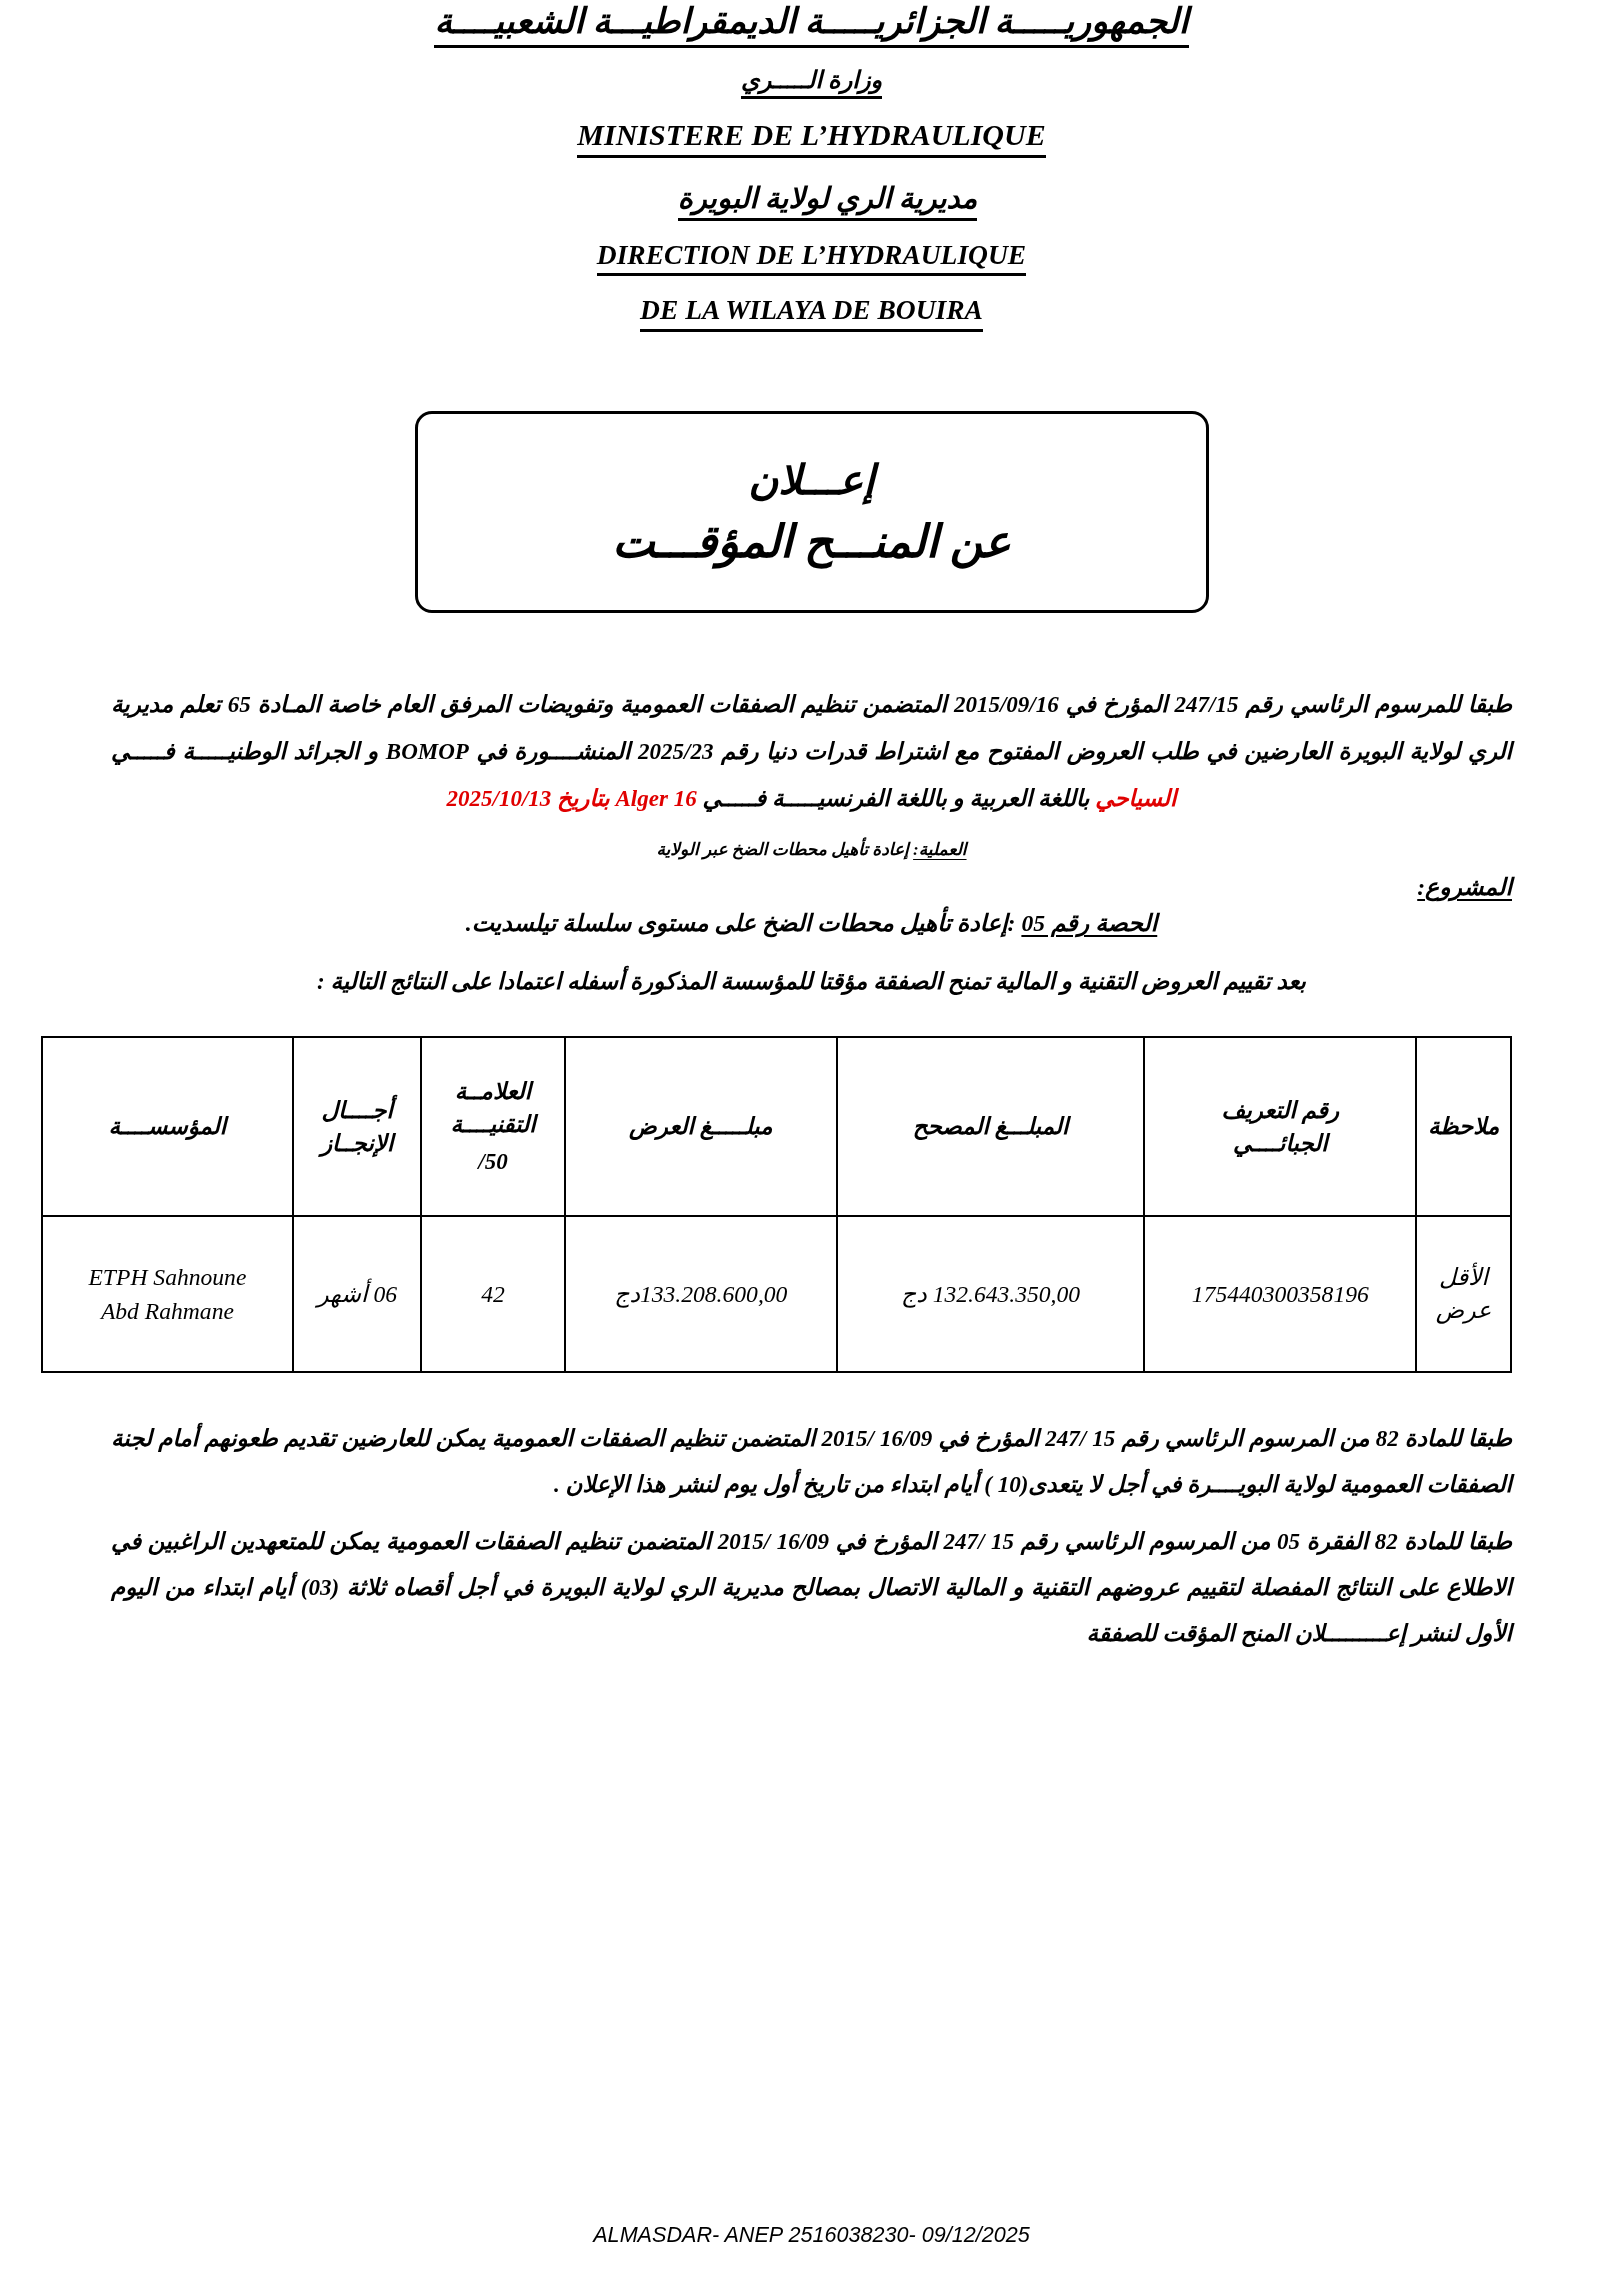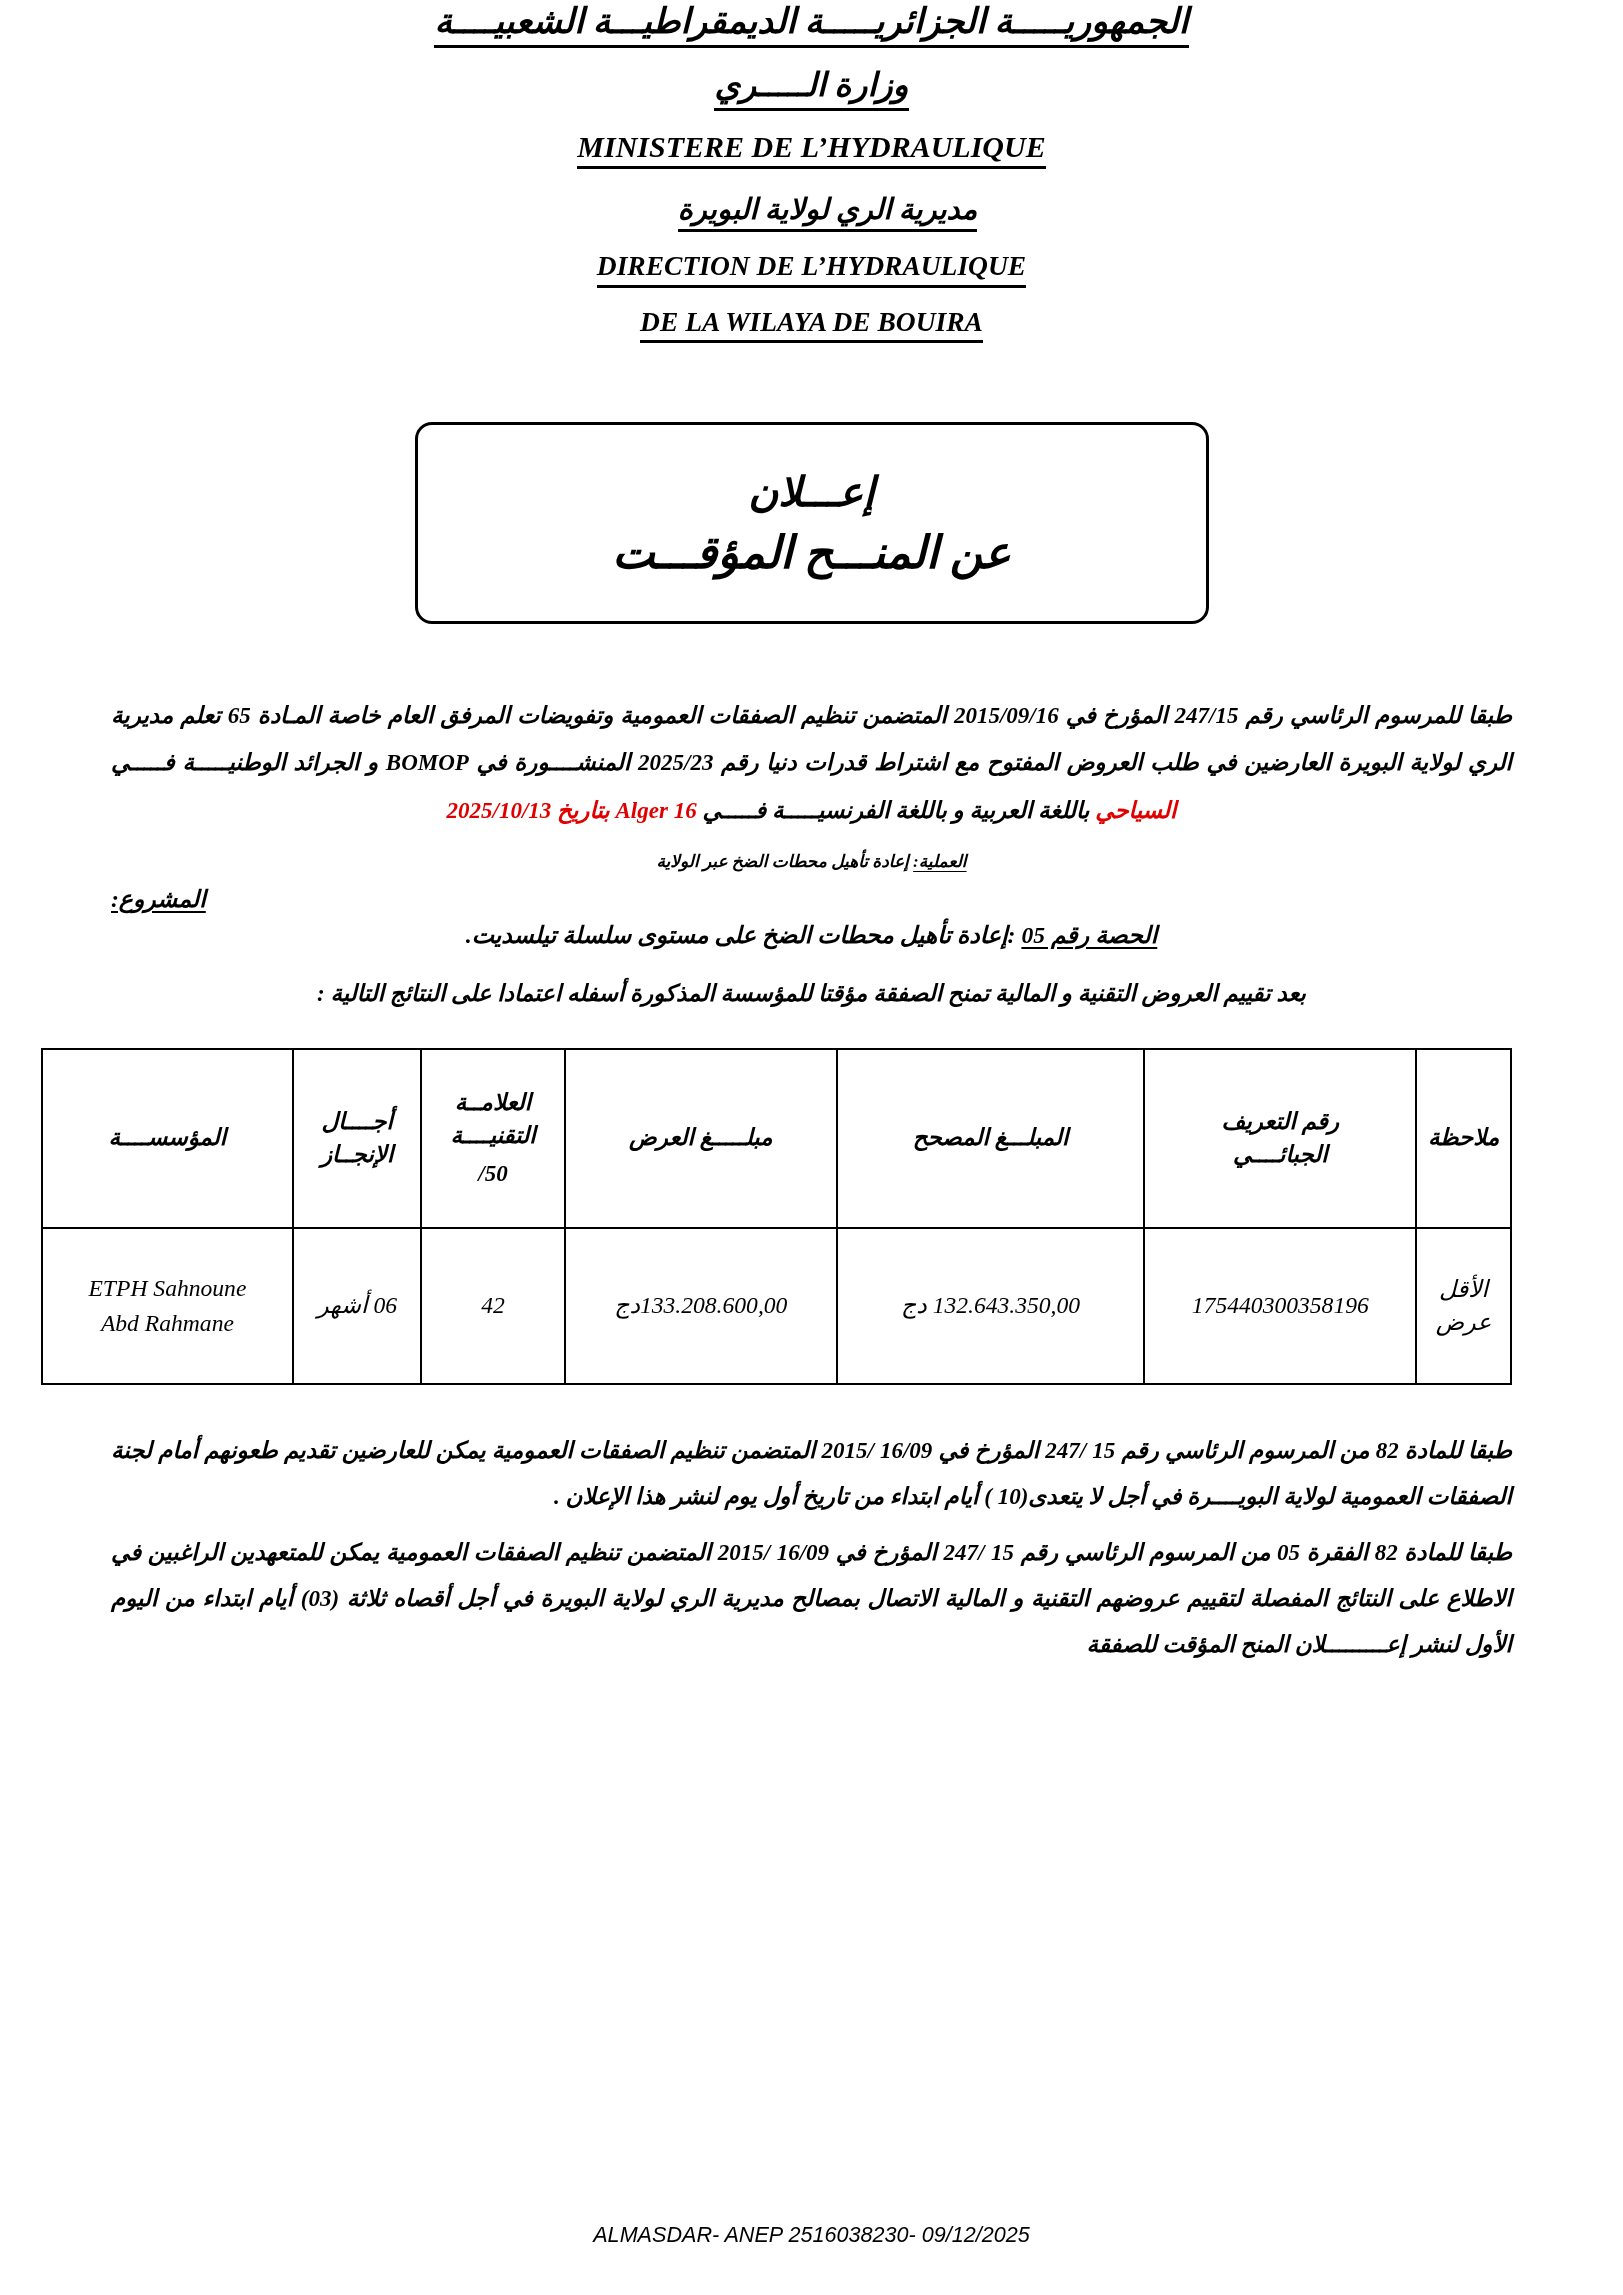--- a/index.html
+++ b/index.html
@@ -45,21 +45,21 @@
     font-weight: bold;
     direction: rtl;
   }
   .fr-bold {
     font-family: "Liberation Serif", "DejaVu Serif", serif;
     font-weight: bold;
     direction: ltr;
   }
 
   .h1-ar { font-size: 35px; letter-spacing: 0.7px; }
-  .h2-ar { font-size: 33px; }
+  .h2-ar { font-size: 24px; }
   .h3-fr { font-size: 30px; }
   .h4-ar { font-size: 29px; margin-left: 32px; }
   .h5-fr { font-size: 27.5px; }
 
   .gap-a { height: 17px; }
   .gap-b { height: 22px; }
 
   
   .title-box-wrap {
     display: flex;
@@ -106,21 +106,21 @@
     font-size: 17px;
     font-weight: bold;
     margin-top: 17px;
   }
   .headline-row .lbl {
     text-decoration: underline;
     text-underline-offset: 3.9px;
   }
   .sub-row {
     direction: rtl;
-    text-align: left;
+    text-align: right;
     font-size: 23.6px;
     font-weight: bold;
     margin-top: 13px;
   }
   .lot-row {
     direction: rtl;
     text-align: center;
     font-size: 23.6px;
     font-weight: bold;
     margin-top: 7.9px;

